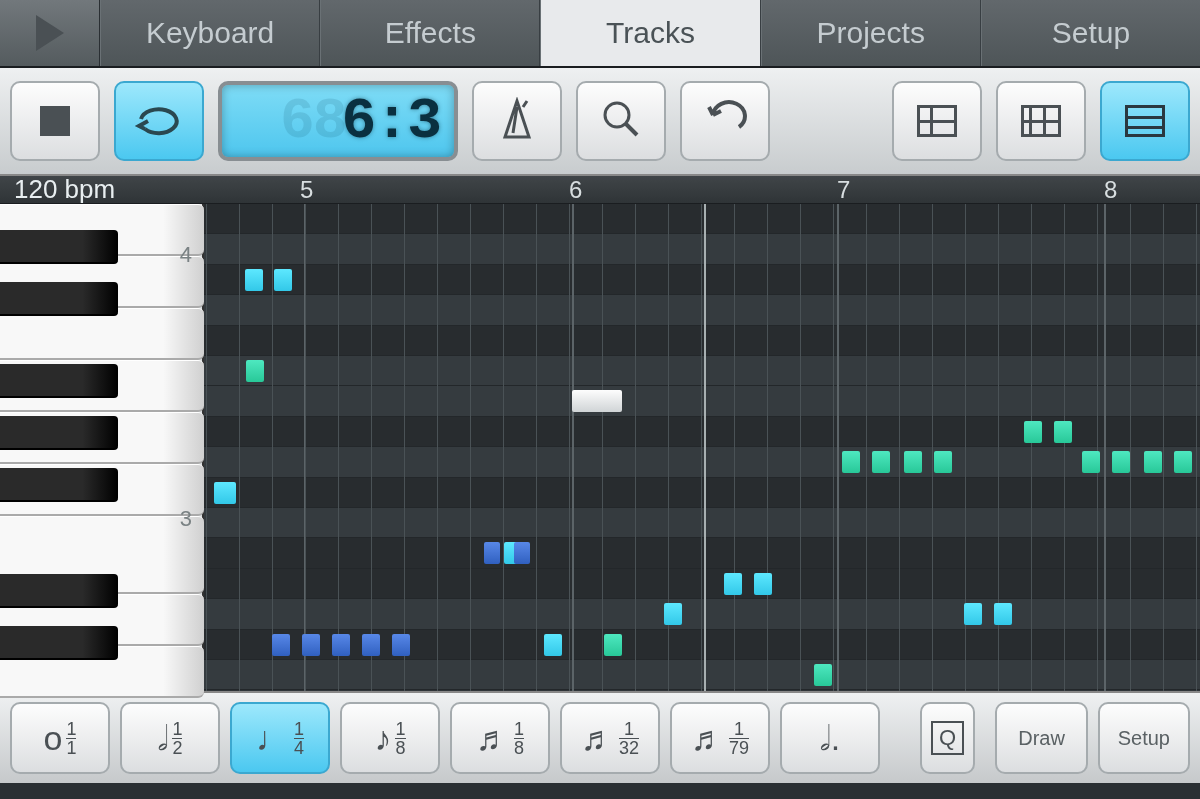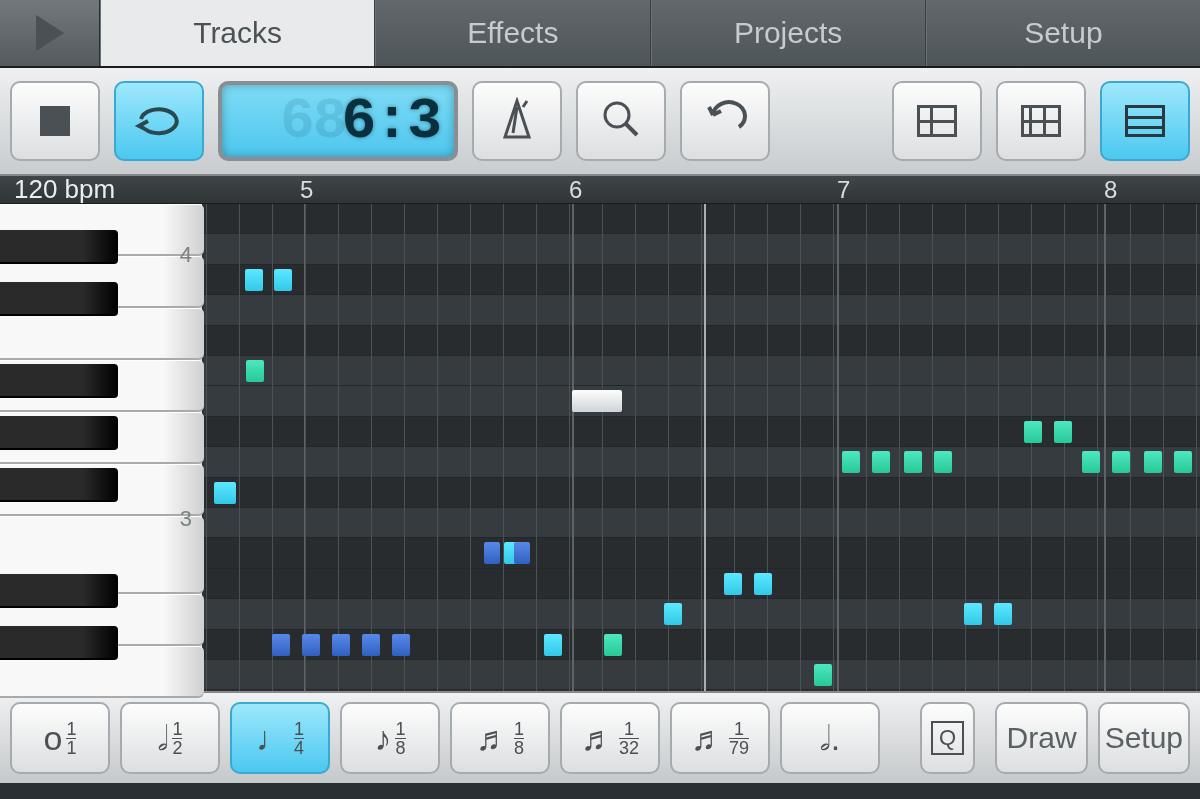--- a/index.html
+++ b/index.html
@@ -45,21 +45,21 @@
 .note.teal { background: linear-gradient(to bottom, #4ee8c0, #28c898); }
 .note.blue { background: linear-gradient(to bottom, #5888e8, #3060c0); }
 .note.white { background: linear-gradient(to bottom, #fdfdfd, #d0d4d6); }
 
 
 .bottom { height: 92px; background: linear-gradient(to bottom, #eff1f2, #c6c9cb); display: flex; align-items: center; padding: 0 10px; gap: 10px; border-top: 2px solid #888; }
 .note-btn { width: 100px; height: 72px; background: linear-gradient(to bottom, #fdfdfd, #dcdee0); border: 2px solid #a5abae; border-radius: 10px; display: flex; align-items: center; justify-content: center; cursor: pointer; gap: 4px; }
 .note-btn.active { background: linear-gradient(to bottom, #9de8fc, #4bc8f0); border-color: #3ba8d0; }
 .frac { display: flex; flex-direction: column; align-items: center; font-size: 18px; color: #4a5054; line-height: 1; }
 .frac .d { border-top: 1.5px solid #4a5054; }
-.btn-wide { width: 130px; height: 72px; background: linear-gradient(to bottom, #fdfdfd, #dcdee0); border: 2px solid #a5abae; border-radius: 10px; display: flex; align-items: center; justify-content: center; cursor: pointer; color: #5a6164; font-size: 30px; }
+.btn-wide { width: 130px; height: 72px; background: linear-gradient(to bottom, #fdfdfd, #dcdee0); border: 2px solid #a5abae; border-radius: 10px; display: flex; align-items: center; justify-content: center; cursor: pointer; color: #5a6164; font-size: 20px; }
 .q-btn { width: 78px; }
 .gap { width: 28px; }
 
 
 .i-play { width: 0; height: 0; border-left: 28px solid #4a5054; border-top: 18px solid transparent; border-bottom: 18px solid transparent; }
 .i-stop { width: 30px; height: 30px; background: #4a5054; }
 .i-loop svg { width: 52px; height: 40px; }
 .i-met svg, .i-zoom svg, .i-undo svg { width: 44px; height: 44px; }
 .i-grid { width: 40px; height: 32px; border: 3px solid #4a5054; position: relative; }
 .i-grid::before, .i-grid::after { content:''; position: absolute; background: #4a5054; }
@@ -71,22 +71,23 @@
 .i-grid.g3::before { left: 0; right: 0; top: 32%; height: 3px; box-shadow: 0 10px 0 #2a3840; background:#2a3840; }
 .nsym { font-size: 34px; color: #4a5054; line-height: 1; }
 </style>
 </head>
 <body>
 
 <div class="tabs">
   <div class="play-tab">
       <div class="i-play"></div>
     </div>
+  <div class="tab">Keyboard</div>
+  <div class="tab">Effects</div>
   <div class="tab active">Tracks</div>
-  <div class="tab">Effects</div>
   <div class="tab">Projects</div>
   <div class="tab">Setup</div>
 </div>
 
 <div class="toolbar">
   <div class="tool-btn">
       <div class="i-stop"></div>
     </div>
   <div class="tool-btn active">
     <span class="i-loop"><svg viewBox="0 0 52 40">

